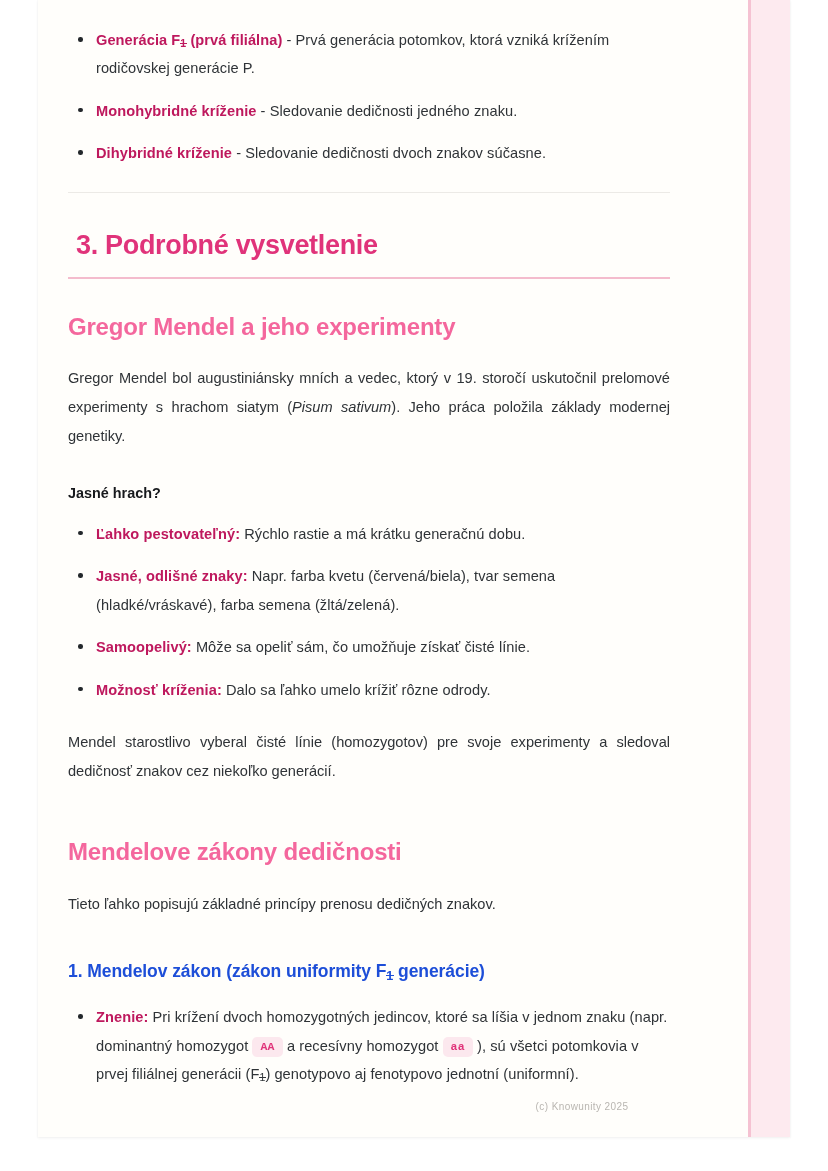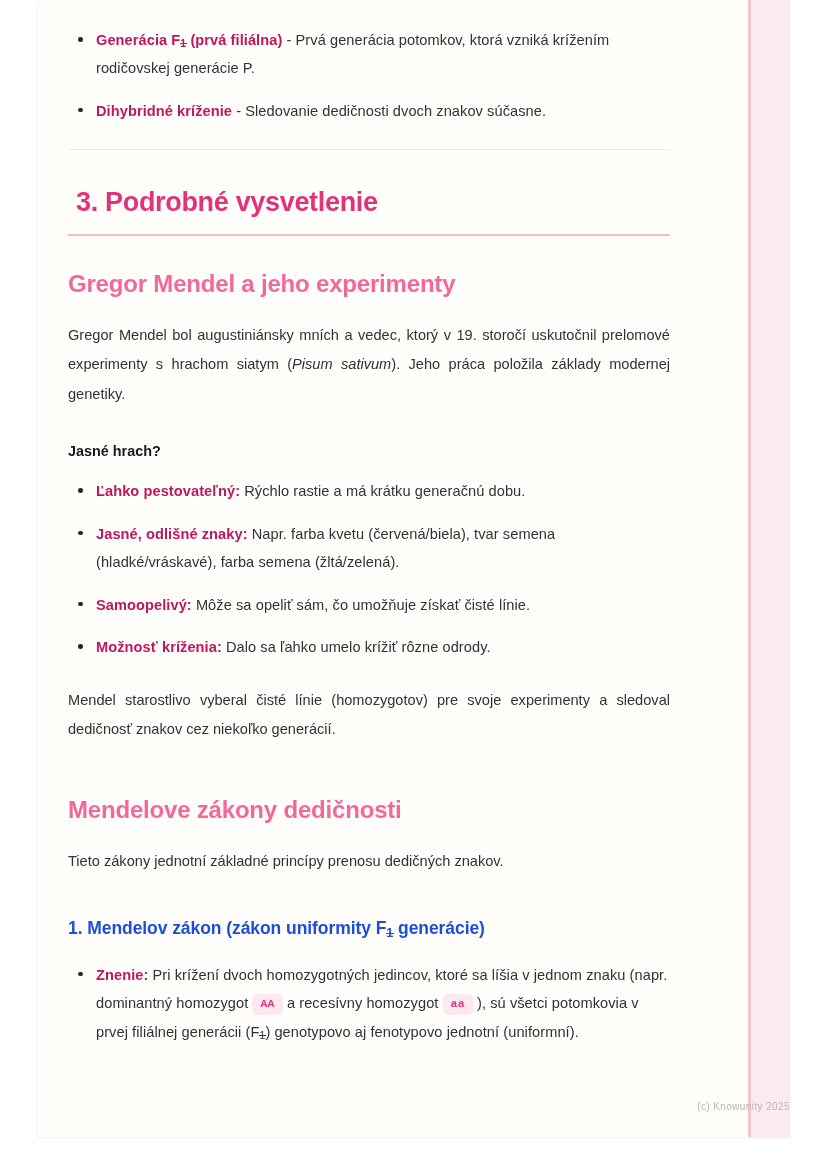--- a/index.html
+++ b/index.html
@@ -174,21 +174,21 @@
     vertical-align: 1px;
     letter-spacing: 0.02em;
   }
 
   
   #watermark {
     position: absolute;
     left: 0;
     top: 1101px;
     width: 752px;
-    text-align: right;
+    text-align: center;
     font-size: 10px;
     color: #b9b6b1;
     letter-spacing: 0.04em;
     padding-right: 0;
     box-sizing: border-box;
   }
   #watermark span { padding-left: 336px; }
 </style>
 </head>
 <body>
@@ -199,20 +199,23 @@
 
   <div id="content">
 
     <ul class="bullets">
 
       <li>
         <b><span>Generácia F</span><span class="sub">1</span><span> (prvá filiálna)</span></b><span> - Prvá generácia potomkov, ktorá vzniká krížením rodičovskej generácie P.</span>
       </li>
 
 
+      <li>
+        <b>Monohybridné kríženie</b><span> - Sledovanie dedičnosti jedného znaku.</span>
+      </li>
 
       <li>
         <b>Dihybridné kríženie</b><span> - Sledovanie dedičnosti dvoch znakov súčasne.</span>
       </li>
 
     </ul>
 
     <div class="hr-gray"></div>
 
     <h2 class="h-section">3. Podrobné vysvetlenie</h2>
@@ -242,21 +245,21 @@
     </ul>
 
     <div class="block-gap-md"></div>
 
     <p class="body">Mendel starostlivo vyberal čisté línie (homozygotov) pre svoje experimenty a sledoval dedičnosť znakov cez niekoľko generácií.</p>
 
     <div class="block-gap-lg"></div>
 
     <h3 class="h-sub">Mendelove zákony dedičnosti</h3>
 
-    <p class="body">Tieto zákony jednotní základné princípy prenosu dedičných znakov.</p>
+    <p class="body">Tieto ľahko popisujú základné princípy prenosu dedičných znakov.</p>
 
     <div class="block-gap-md"></div>
 
     <h4 class="h-law"><span>1. Mendelov zákon (zákon uniformity F</span><span class="sub">1</span><span> generácie)</span></h4>
 
     <ul class="bullets">
       <li>
         <b>Znenie:</b><span> Pri krížení dvoch homozygotných jedincov, ktoré sa líšia v jednom znaku (napr. dominantný homozygot </span><code class="chip">AA</code><span> a recesívny homozygot </span><code class="chip">aa</code><span> ), sú všetci potomkovia v prvej filiálnej generácii (F</span><span class="sub">1</span><span>) genotypovo aj fenotypovo jednotní (uniformní).</span>
       </li>
 

